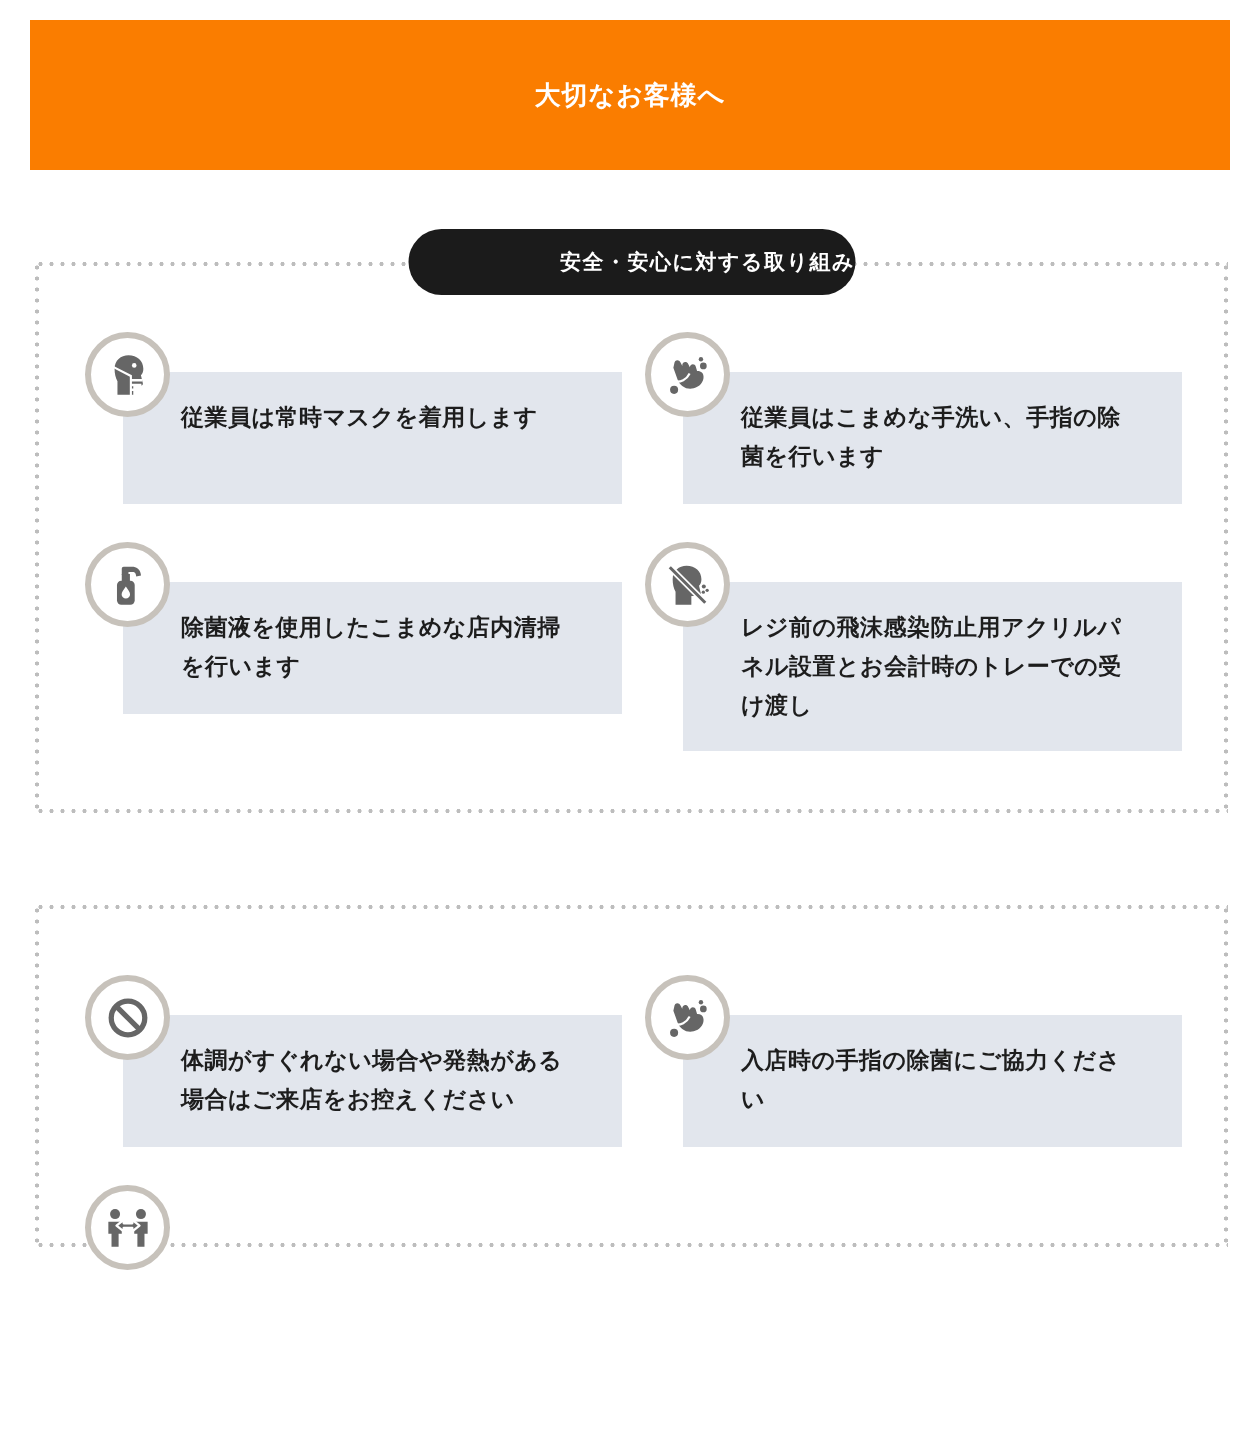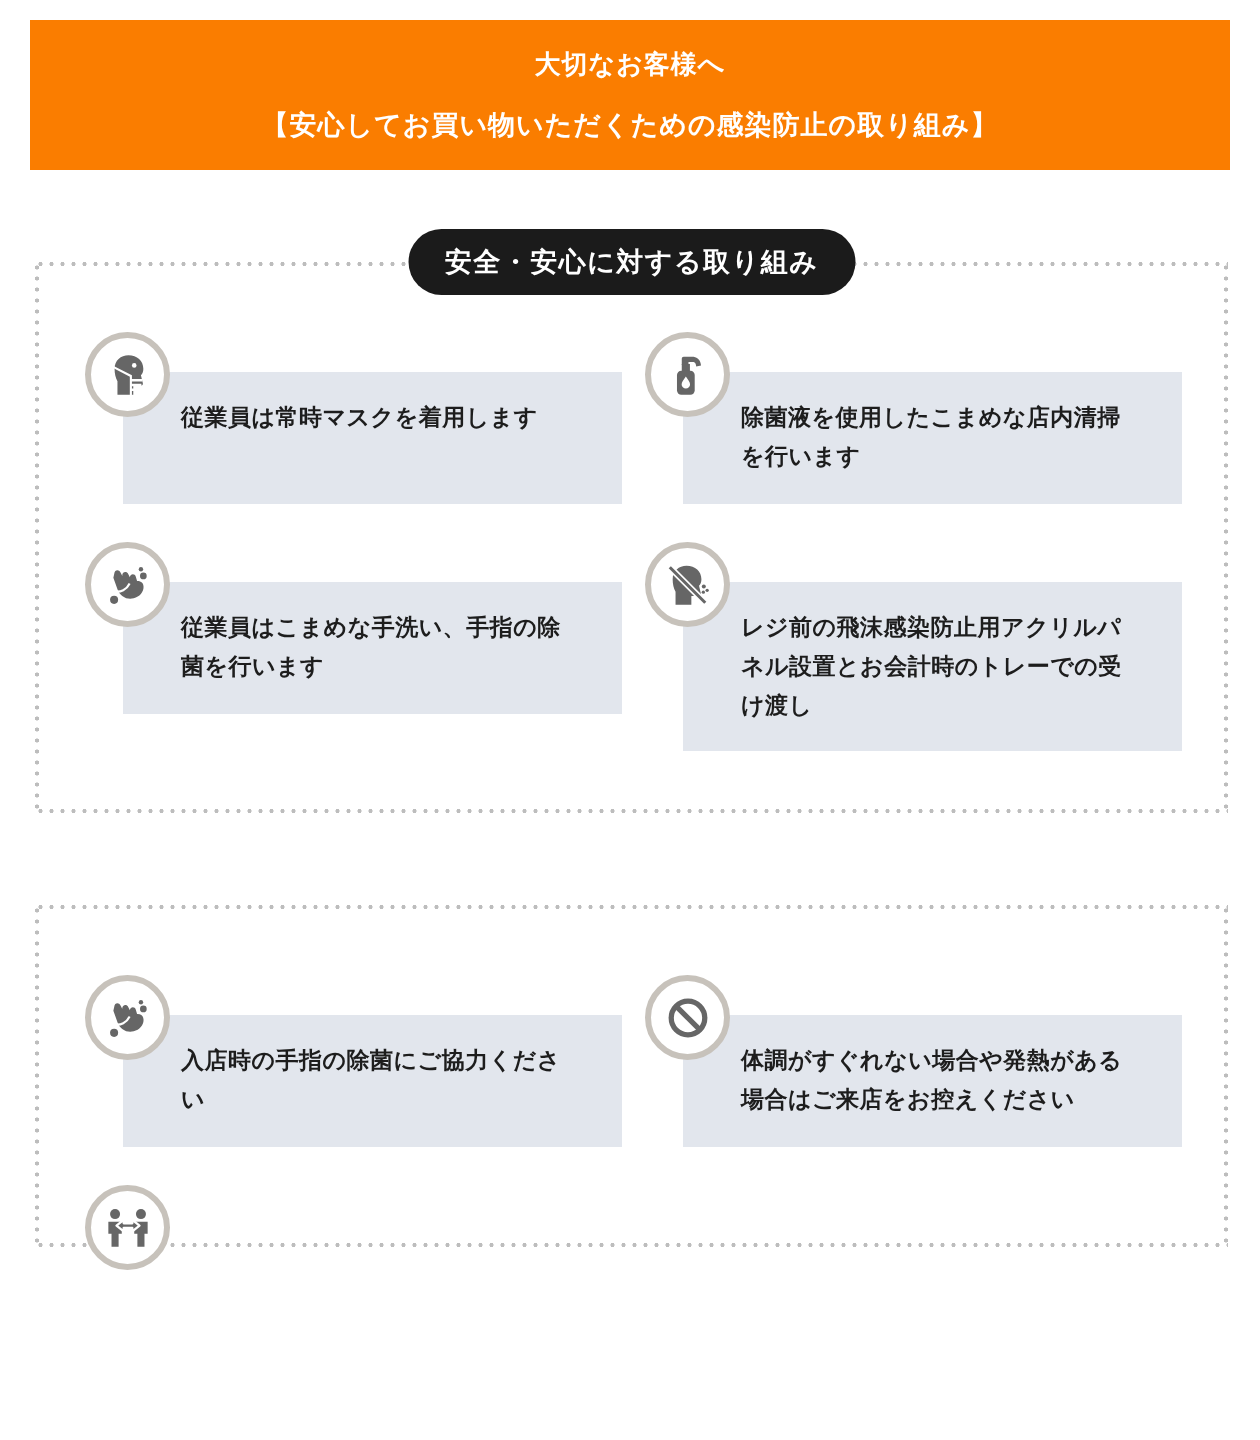--- a/index.html
+++ b/index.html
@@ -59,22 +59,22 @@
     top:-33px;
     left:50%;
     transform:translateX(-50%);
     width:447px;
     height:66px;
     border-radius:34px;
     background:var(--pill);
     color:#ffffff;
     display:flex;
     align-items:center;
-    justify-content:center;
-    font-size:27px;
+    justify-content:flex-end;
+    font-size:21px;
     font-weight:bold;
     letter-spacing:1.5px;
     z-index:3;
   }
   .grid{
     display:grid;
     grid-template-columns:1fr 1fr;
     column-gap:23px;
     row-gap:38px;
   }
@@ -158,21 +158,20 @@
         <circle cx="37.5" cy="9.5" r="5.2"></circle>
         <path d="M30.5 17.5 h14 v12.5 h-3.3 v13.5 h-7.4 V30 h-3.3 z"></path>
       </g>
       <path d="M12 21.5 l7.5-6 v3.6 h9 v-3.6 l7.5 6 -7.5 6 v-3.6 h-9 v3.6 z" fill="#666666" stroke="#ffffff" stroke-width="2.4" stroke-linejoin="round"></path>
     </symbol>
   </defs>
 </svg>
 
 <header class="banner">
   <div class="banner-line1">大切なお客様へ</div>
-  <div class="banner-line2">【安心してお買い物いただくための感染防止の取り組み】</div>
 </header>
 
 <section class="panel">
   <div class="pill">
     <span>安全・安心に対する取り組み</span>
   </div>
   <div class="grid">
 
     <div class="item">
       <span class="icon-circle">
@@ -181,36 +180,36 @@
           </svg>
       </span>
       <div class="box">
         <p>従業員は常時マスクを着用します</p>
       </div>
     </div>
 
     <div class="item">
       <span class="icon-circle">
         <svg class="glyph" width="46" height="46">
+            <use href="#sym-hand"></use>
+          </svg>
+      </span>
+      <div class="box">
+        <p>従業員はこまめな手洗い、手指の除菌を行います</p>
+      </div>
+    </div>
+
+    <div class="item">
+      <span class="icon-circle">
+        <svg class="glyph" width="46" height="46">
             <use href="#sym-bottle"></use>
           </svg>
       </span>
       <div class="box">
         <p>除菌液を使用したこまめな店内清掃を行います</p>
-      </div>
-    </div>
-
-    <div class="item">
-      <span class="icon-circle">
-        <svg class="glyph" width="46" height="46">
-            <use href="#sym-hand"></use>
-          </svg>
-      </span>
-      <div class="box">
-        <p>従業員はこまめな手洗い、手指の除菌を行います</p>
       </div>
     </div>
 
     <div class="item">
       <span class="icon-circle">
         <svg class="glyph" width="46" height="46">
             <use href="#sym-droplet-guard"></use>
           </svg>
       </span>
       <div class="box">
@@ -221,36 +220,36 @@
   </div>
 </section>
 
 <section class="panel">
   <div class="grid">
 
 
     <div class="item">
       <span class="icon-circle">
         <svg class="glyph" width="46" height="46">
+            <use href="#sym-no-entry"></use>
+          </svg>
+      </span>
+      <div class="box">
+        <p>体調がすぐれない場合や発熱がある場合はご来店をお控えください</p>
+      </div>
+    </div>
+
+    <div class="item">
+      <span class="icon-circle">
+        <svg class="glyph" width="46" height="46">
             <use href="#sym-hand"></use>
           </svg>
       </span>
       <div class="box">
         <p>入店時の手指の除菌にご協力ください</p>
-      </div>
-    </div>
-
-    <div class="item">
-      <span class="icon-circle">
-        <svg class="glyph" width="46" height="46">
-            <use href="#sym-no-entry"></use>
-          </svg>
-      </span>
-      <div class="box">
-        <p>体調がすぐれない場合や発熱がある場合はご来店をお控えください</p>
       </div>
     </div>
 
     <div class="item">
       <span class="icon-circle">
         <svg class="glyph" width="46" height="46">
             <use href="#sym-distance"></use>
           </svg>
       </span>
     </div>

